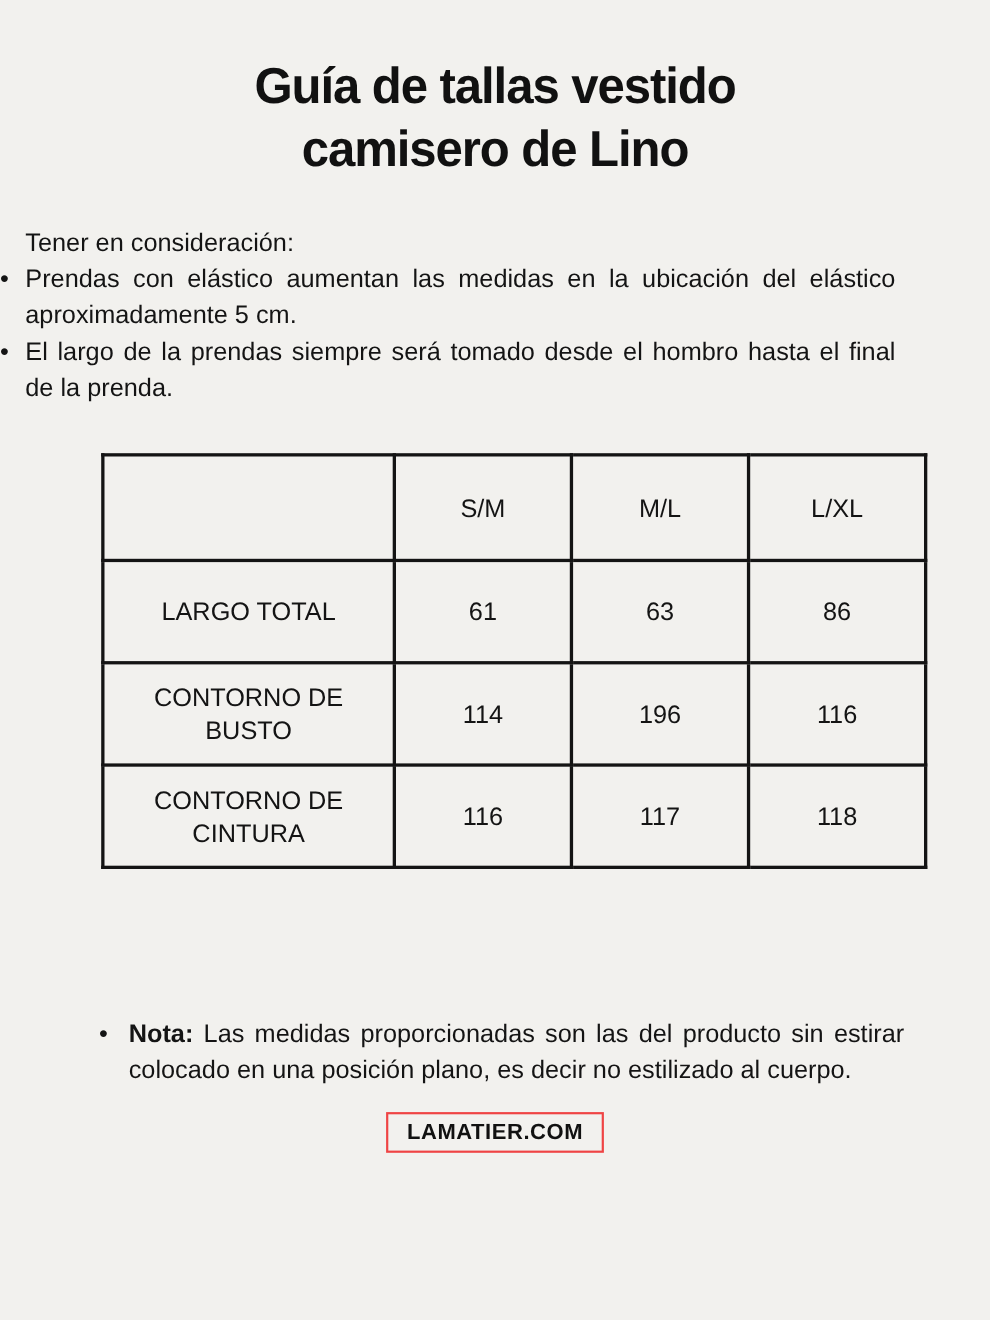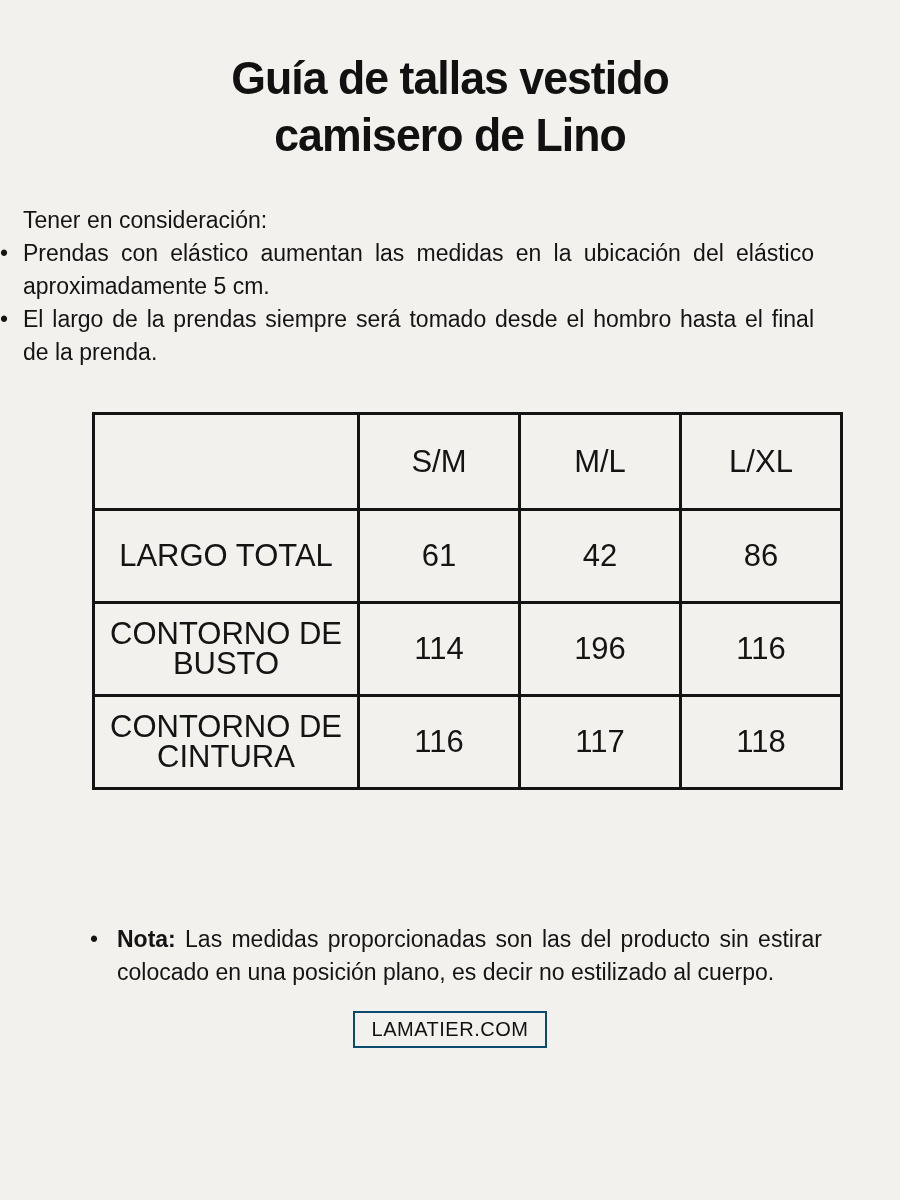--- a/index.html
+++ b/index.html
@@ -38,21 +38,21 @@
     font-size: 23px; line-height: 33px;
   }
   .bullet-text { flex: 1; text-align: justify; }
 
   
   .size-table {
     margin: 43px 0 0 92px;
     border-collapse: collapse;
     table-layout: fixed;
     width: 749px;
-    font-size: 31px;
+    font-size: 23px;
   }
   .size-table col.c-label { width: 265px; }
   .size-table col.c-size  { width: 161px; }
   .size-table td, .size-table th {
     border: 3px solid #141414;
     text-align: center;
     vertical-align: middle;
     font-weight: normal;
     padding: 0 14px;
     line-height: 30px;
@@ -68,24 +68,24 @@
     font-size: 23px;
     line-height: 33px;
   }
   .note .bullet-dot { width: 27px; flex: 0 0 27px; }
   .note-label { font-weight: bold; margin-top: 48px; }
 
   
   .footer { margin-top: 22px; text-align: center; }
   .brand-box {
     display: inline-block;
-    border: 2px solid #0c4a6e;
+    border: 2px solid #ef4444;
     padding: 5px 17px;
     font-size: 20px;
-    font-weight: normal;
+    font-weight: bold;
     letter-spacing: 0.5px;
     color: #111;
     background: #f2f1ee;
   }
 </style>
 </head>
 <body>
 
 <div class="page">
 
@@ -116,21 +116,21 @@
     <tbody>
       <tr class="head-row">
         <td></td>
         <td>S/M</td>
         <td>M/L</td>
         <td>L/XL</td>
       </tr>
       <tr class="data-row">
         <td>LARGO TOTAL</td>
         <td>61</td>
-        <td>42</td>
+        <td>63</td>
         <td>86</td>
       </tr>
       <tr class="data-row">
         <td>CONTORNO DE BUSTO</td>
         <td>114</td>
         <td>196</td>
         <td>116</td>
       </tr>
       <tr class="data-row">
         <td>CONTORNO DE CINTURA</td>

